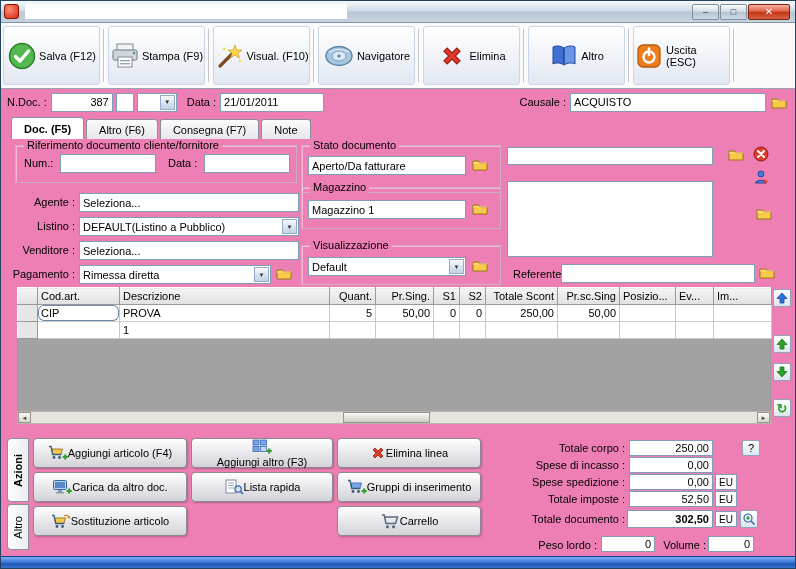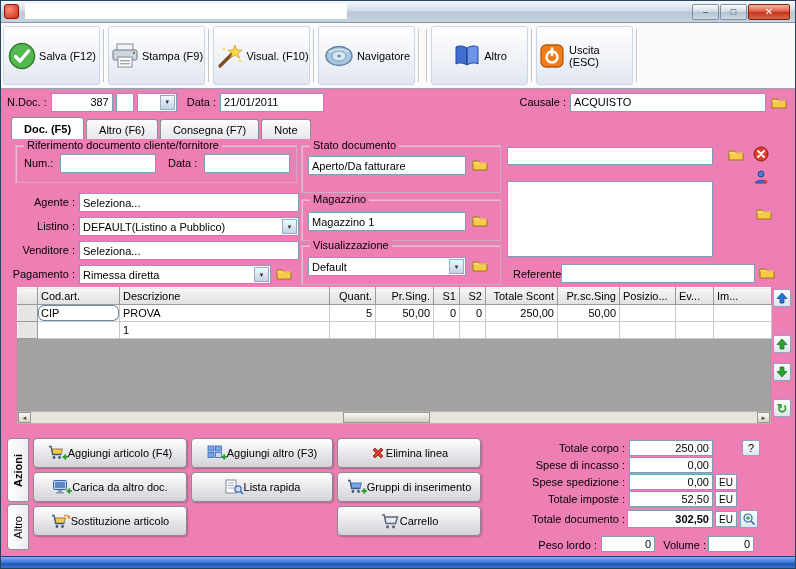--- a/index.html
+++ b/index.html
@@ -123,20 +123,28 @@
           <svg width="32" height="30" viewBox="0 0 32 30">
             <ellipse cx="16" cy="15" rx="13" ry="9.5" fill="#a8c6de" stroke="#5b82a6" stroke-width="1.4"></ellipse>
             <ellipse cx="16" cy="15" rx="7" ry="5" fill="#d9e8f4" stroke="#7ba2c6" stroke-width="1"></ellipse>
             <circle cx="16" cy="15" r="1.6" fill="#5b82a6"></circle>
             <path d="M6 11 q10 -5 20 0" fill="none" stroke="#ffffff" stroke-width="1.2" opacity="0.8"></path>
           </svg>
         </span>
       <span>Navigatore</span>
     </div>
     <div class="tsep"></div>
+    <div class="tbtn">
+      <span class="icon-btn">
+          <svg width="30" height="30" viewBox="0 0 30 30">
+            <path d="M7 10.2 L10.2 7 L15 11.8 L19.8 7 L23 10.2 L18.2 15 L23 19.8 L19.8 23 L15 18.2 L10.2 23 L7 19.8 L11.8 15 Z" fill="#e03a2a" stroke="#9c1f12" stroke-width="1.2"></path>
+          </svg>
+        </span>
+      <span>Elimina</span>
+    </div>
     <div class="tsep"></div>
     <div class="tbtn">
       <span class="icon-btn">
           <svg width="30" height="30" viewBox="0 0 30 30">
             <path d="M15 7 C11 4.5 6.5 4.5 4 6 L4 23 C6.5 21.5 11 21.5 15 24 Z" fill="#3f6fd1" stroke="#24479a" stroke-width="1"></path>
             <path d="M15 7 C19 4.5 23.5 4.5 26 6 L26 23 C23.5 21.5 19 21.5 15 24 Z" fill="#6b96e8" stroke="#24479a" stroke-width="1"></path>
             <line x1="15" y1="7" x2="15" y2="24" stroke="#24479a" stroke-width="1"></line>
           </svg>
         </span>
       <span>Altro</span>
@@ -228,21 +236,21 @@
       <span class="fs-legend">Stato documento</span>
       <input class="tin abs" style="left: 6px; top: 10px; width: 158px;" value="Aperto/Da fatturare">
       <span class="icon-btn abs" style="left:170px;top:12px;">
           <svg width="16" height="13" viewBox="0 0 16 13">
             <path d="M1 3 h5.5 l1.5 2 H15 v7 H1 Z" fill="#f9c94a" stroke="#9a7410"></path>
             <path d="M1 5 h14" stroke="#fde28a"></path>
           </svg>
         </span>
     </div>
 
-    <div class="fs" style="left:300px;top:60px;width:200px;height:42px;">
+    <div class="fs" style="left:300px;top:48px;width:200px;height:42px;">
       <span class="fs-legend">Magazzino</span>
       <input class="tin abs" style="left: 6px; top: 12px; width: 158px;" value="Magazzino 1">
       <span class="icon-btn abs" style="left:170px;top:14px;">
           <svg width="16" height="13" viewBox="0 0 16 13">
             <path d="M1 3 h5.5 l1.5 2 H15 v7 H1 Z" fill="#f9c94a" stroke="#9a7410"></path>
             <path d="M1 5 h14" stroke="#fde28a"></path>
           </svg>
         </span>
     </div>
 
@@ -410,21 +418,21 @@
             <path d="M3.5 4 h11 l-1.6 5.5 H5 Z" fill="#f6c84c" stroke="#8a6a10" stroke-width="0.8"></path>
             <path d="M1 1.5 h2 l1.7 8 h8.6" fill="none" stroke="#3a5a7a" stroke-width="1.3"></path>
             <circle cx="6" cy="12.5" r="1.4" fill="#3a5a7a"></circle>
             <circle cx="11.5" cy="12.5" r="1.4" fill="#3a5a7a"></circle>
             <rect x="14.6" y="11" width="5.2" height="2" fill="#2ea02e"></rect>
             <rect x="16.2" y="9.4" width="2" height="5.2" fill="#2ea02e"></rect>
           </svg>
         </span>
       <span>Aggiungi articolo (F4)</span>
     </div>
-    <div class="abtn" style="left:190px;top:14px;width:142px;">
+    <div class="abtn" style="left:190px;top:14px;width:142px;flex-direction:column;">
       <span class="icon-btn">
           <svg width="20" height="17" viewBox="0 0 20 17">
             <rect x="1" y="1" width="6" height="5" fill="#7aa6e8" stroke="#3a66b0" stroke-width="0.8"></rect>
             <rect x="8.5" y="1" width="6" height="5" fill="#7aa6e8" stroke="#3a66b0" stroke-width="0.8"></rect>
             <rect x="1" y="7.5" width="6" height="5" fill="#7aa6e8" stroke="#3a66b0" stroke-width="0.8"></rect>
             <rect x="8.5" y="7.5" width="6" height="5" fill="#c6d8f4" stroke="#3a66b0" stroke-width="0.8"></rect>
             <rect x="14.6" y="11" width="5.2" height="2" fill="#2ea02e"></rect>
             <rect x="16.2" y="9.4" width="2" height="5.2" fill="#2ea02e"></rect>
           </svg>
         </span>

